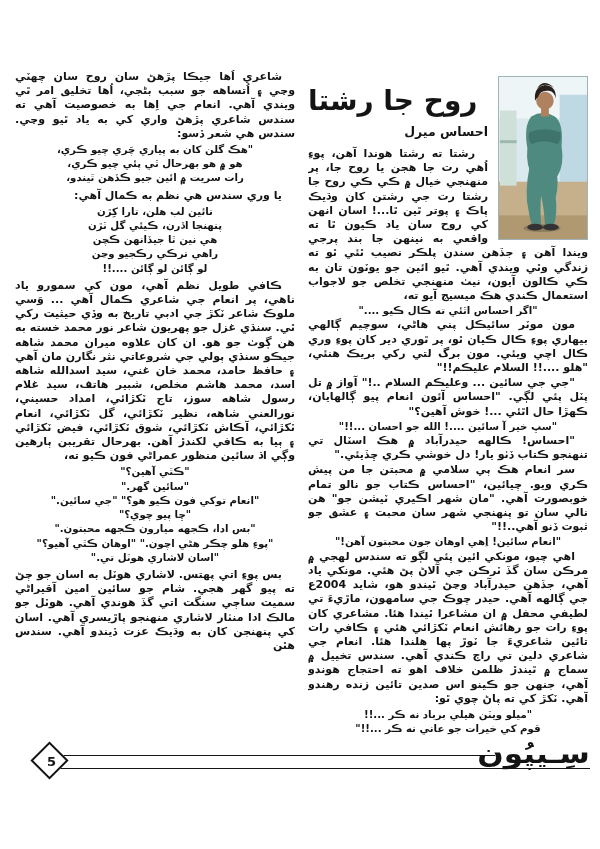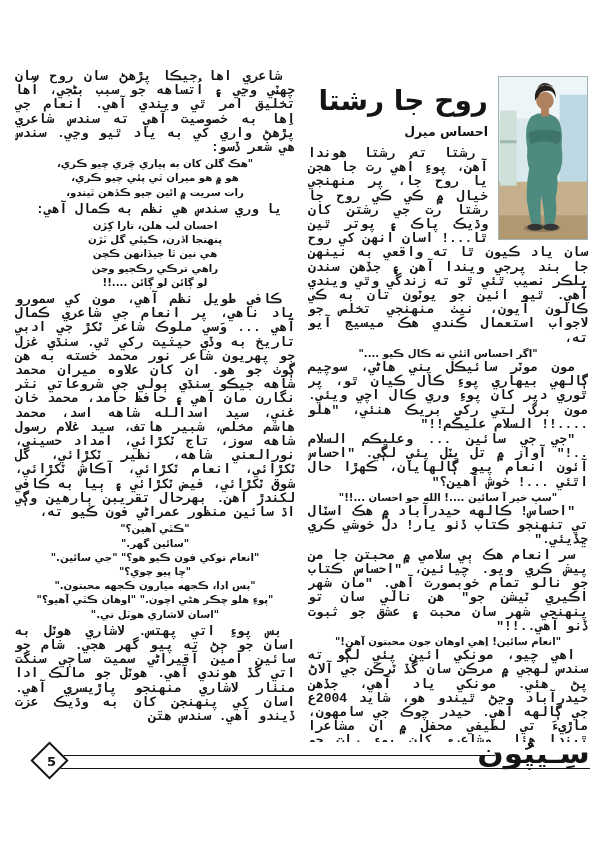--- a/index.html
+++ b/index.html
@@ -17,26 +17,25 @@
     position:absolute;
     top:70px;right:12px;left:15px;
     height:672px;
     display:flex;
     flex-direction:row;      
     gap:13px;
     overflow:hidden;
   }
   .col{flex:1 1 0;overflow:hidden;}
   .body-text, .para{
-    font-size:13px;
+    font-size:11px;
     line-height:14.2px;
     font-weight:bold;
     text-align:justify;
     text-justify:inter-word;
-    font-family:Liberation Mono, monospace;
   }
   .para{margin:0 0 1px 0;text-indent:13px;}
   .para.no-indent{text-indent:0;}
   .centerline{
     font-size:10.2px;line-height:14.2px;font-weight:bold;
     text-align:center;margin:0;
   }
   .verse{margin:2px 0 3px 0;}
   .photo{
     float:left;
@@ -44,21 +43,21 @@
     margin:6px 10px 4px 0;
     border:1px solid #9fb3b8;
     box-sizing:border-box;
   }
   
   .photo{float:right;margin:6px 0 4px 10px;}
   .title{
     font-size:28px;
     line-height:34px;
     font-weight:bold;
-    text-align:right;
+    text-align:left;
     margin:14px 6px 6px 0;
     white-space:nowrap;
     letter-spacing:1px;
   }
   .author{
     font-size:12.5px;
     font-weight:bold;
     text-align:right;
     padding-right:42px;
     margin:0 0 8px 0;
@@ -142,26 +141,26 @@
       <div class="verse">
         <p class="centerline">"ميلو ويٽن هيلي برباد نه ڪر ...!!</p>
         <p class="centerline">قوم کي خيرات جو عاني نه ڪر ...!!"</p>
       </div>
     </div>
 
     <div class="col">
       <p class="para">شاعري اُها جيڪا پڙهڻ سان روح سان چهٽي وڃي ۽ اُتساهه جو سبب بڻجي، اُها تخليق امر ٿي ويندي آهي. انعام جي اِها به خصوصيت آهي ته سندس شاعري پڙهڻ واري کي به ياد ٿيو وڃي. سندس هي شعر ڏسو:</p>
       <div class="verse">
         <p class="centerline">"هڪ گلن کان به پياري چَري چيو ڪري،</p>
-        <p class="centerline">هو ۾ هو ميران ٿي پئي چيو ڪري،</p>
+        <p class="centerline">هو ۾ هو بهرحال ٿي پئي چيو ڪري،</p>
         <p class="centerline">رات سريت ۾ ائين جيو ڪڏهن ٿيندو،</p>
       </div>
       <p class="para">يا وري سندس هي نظم به ڪمال آهي:</p>
       <div class="verse">
-        <p class="centerline">احسان لب هلن، تارا کِڙن</p>
+        <p class="centerline">تائين لب هلن، تارا کِڙن</p>
         <p class="centerline">پنهنجا اڏرن، ڪيئي گل ٽڙن</p>
         <p class="centerline">هي نين ٿا جيڏانهن ڪچن</p>
         <p class="centerline">راهي ترڪي رڪجيو وڃن</p>
         <p class="centerline">لو ڳائن لو ڳائن ....!!</p>
       </div>
       <p class="para">ڪافي طويل نظم آهي، مون کي سمورو ياد ناهي، پر انعام جي شاعري ڪمال آهي ... وَسي ملوڪ شاعر ٽکڙ جي ادبي تاريخ به وڏي حيثيت رکي ٿي. سنڌي غزل جو پهريون شاعر نور محمد خسته به هن ڳوٺ جو هو. ان کان علاوه ميران محمد شاهه جيڪو سنڌي ٻولي جي شروعاتي نثر نگارن مان آهي ۽ حافظ حامد، محمد خان غني، سيد اسدالله شاهه اسد، محمد هاشم مخلص، شبير هاتف، سيد غلام رسول شاهه سوز، تاج ٽکڙائي، امداد حسيني، نورالعني شاهه، نظير ٽکڙائي، گل ٽکڙائي، انعام ٽکڙائي، آڪاش ٽکڙائي، شوق ٽکڙائي، فيض ٽکڙائي ۽ ٻيا به ڪافي لکندڙ آهن. بهرحال تقريبن ٻارهين وڳي اڌ سائين منظور عمراڻي فون ڪيو ته،</p>
       <div class="verse">
         <p class="centerline">"ڪٿي آهين؟"</p>
         <p class="centerline">"سائين گهر."</p>
         <p class="centerline">"انعام توکي فون ڪيو هو؟" "جي سائين."</p>

